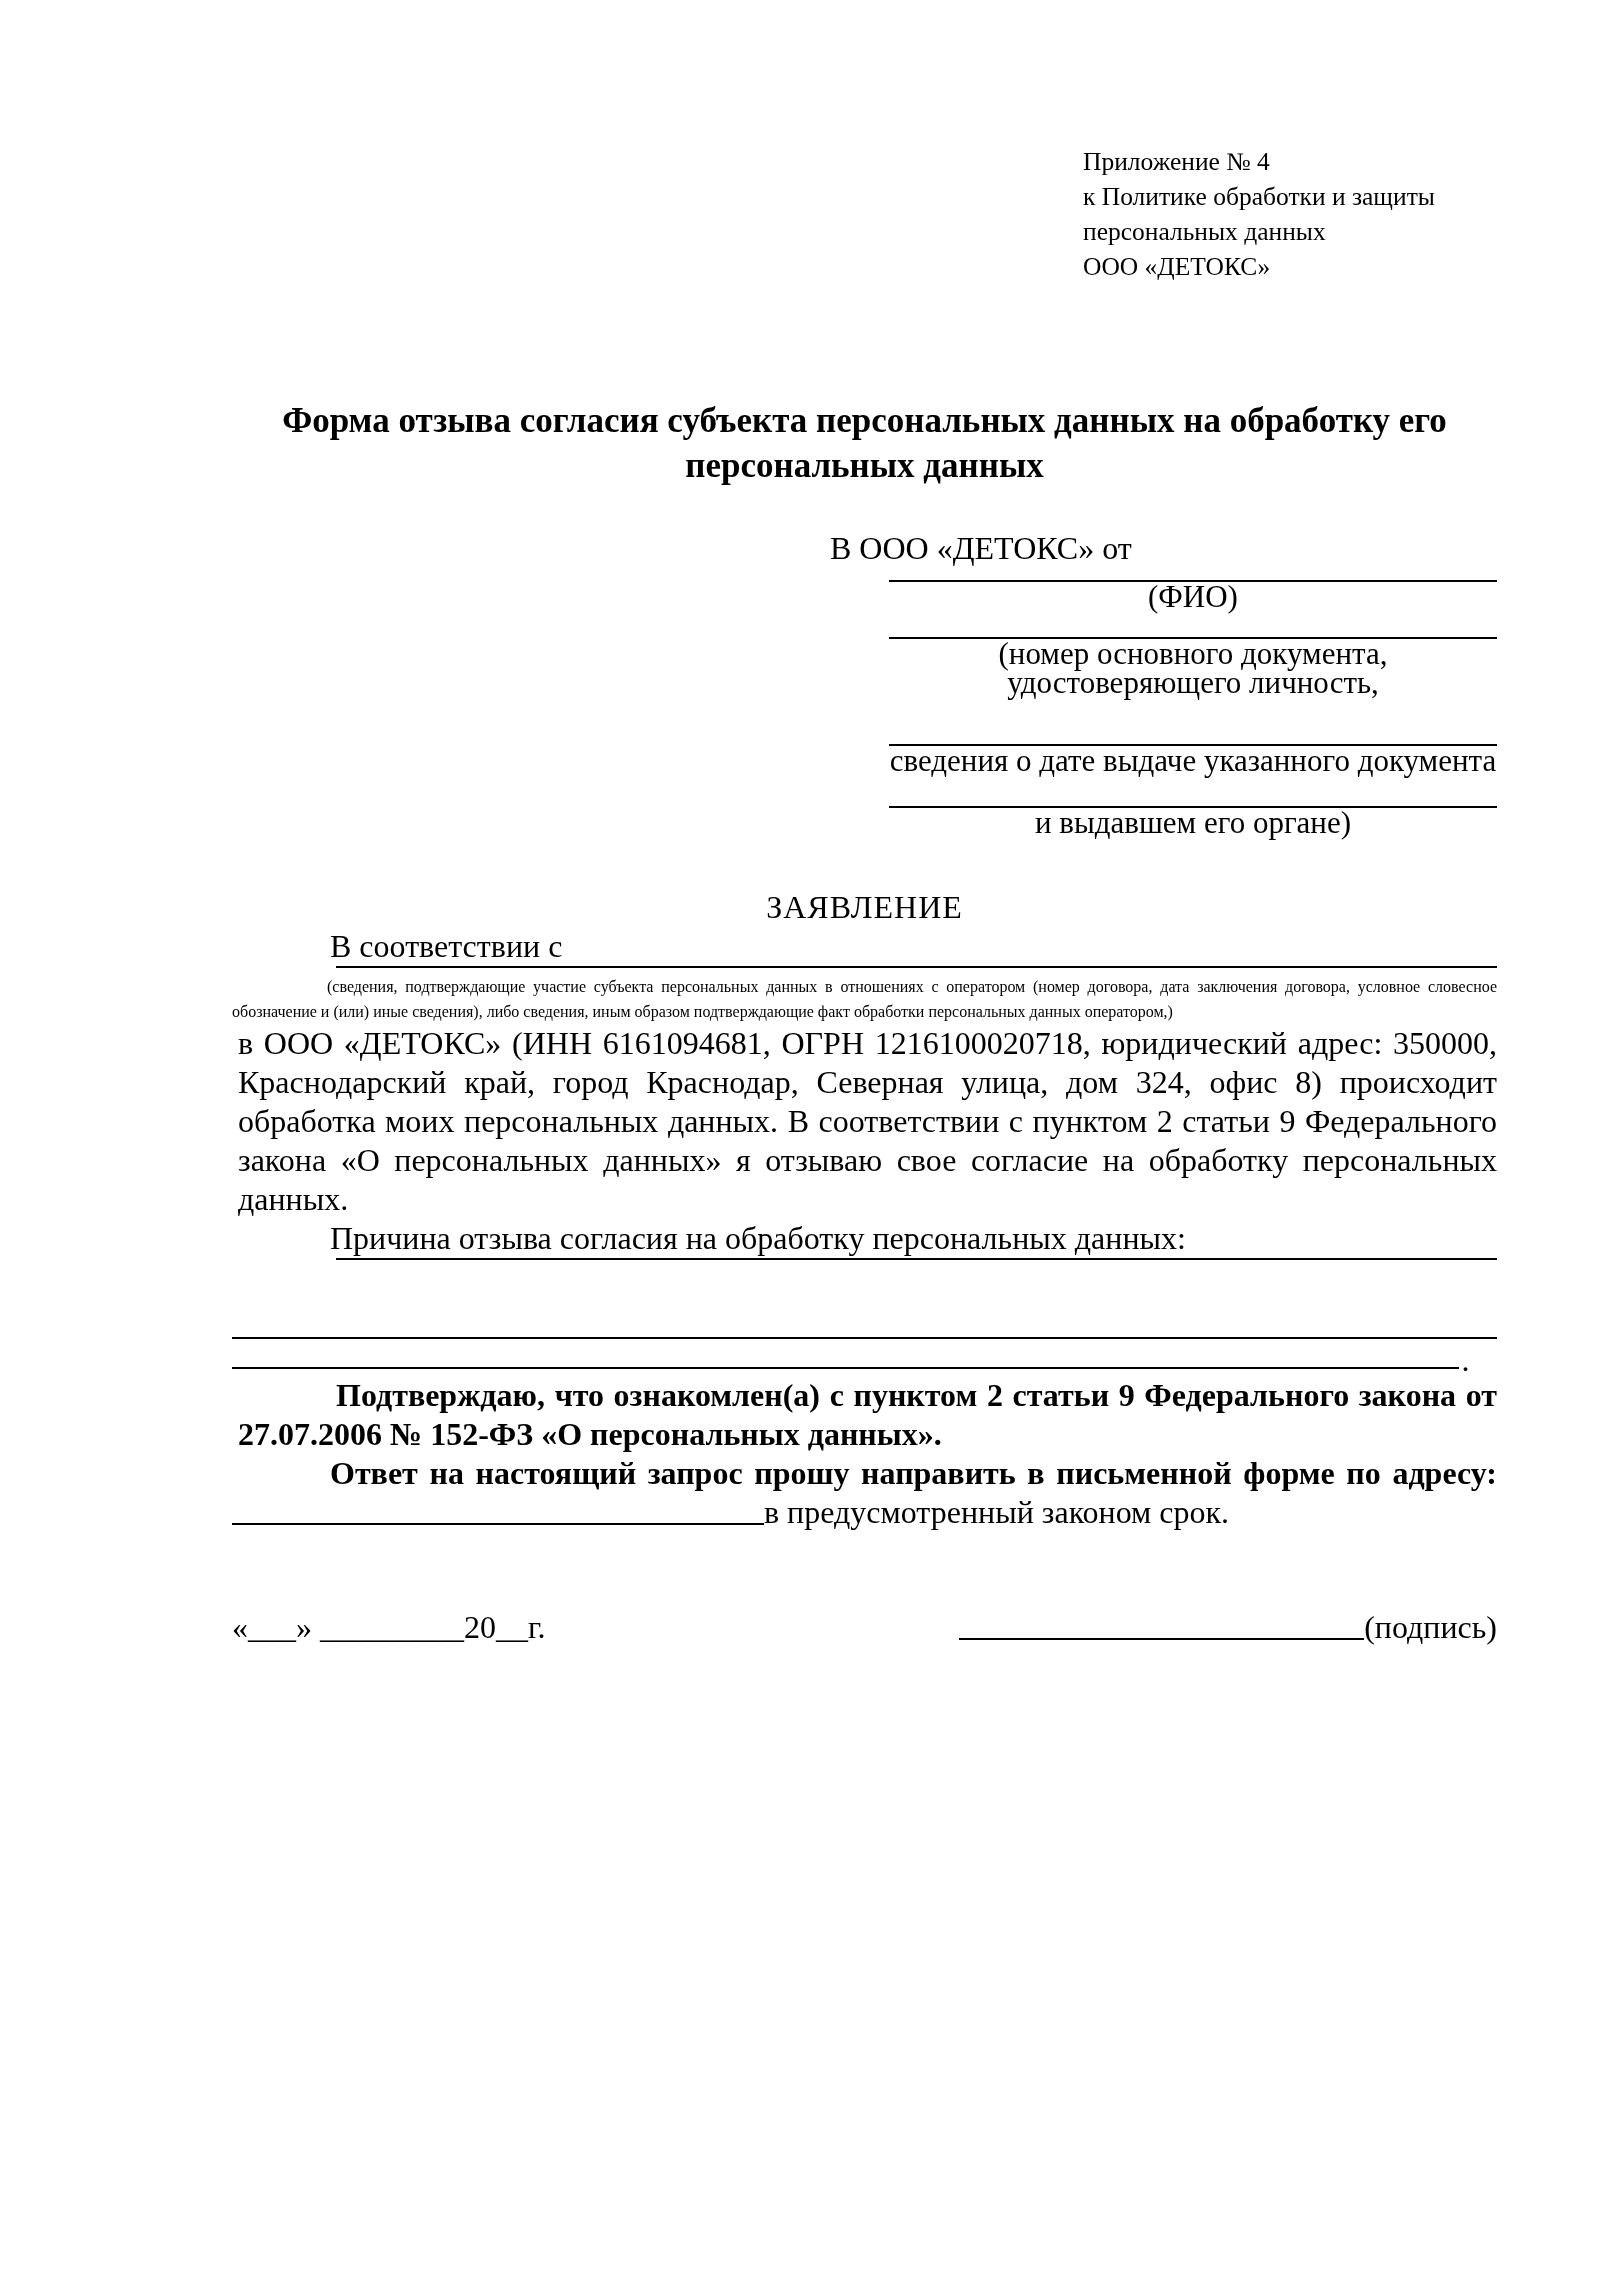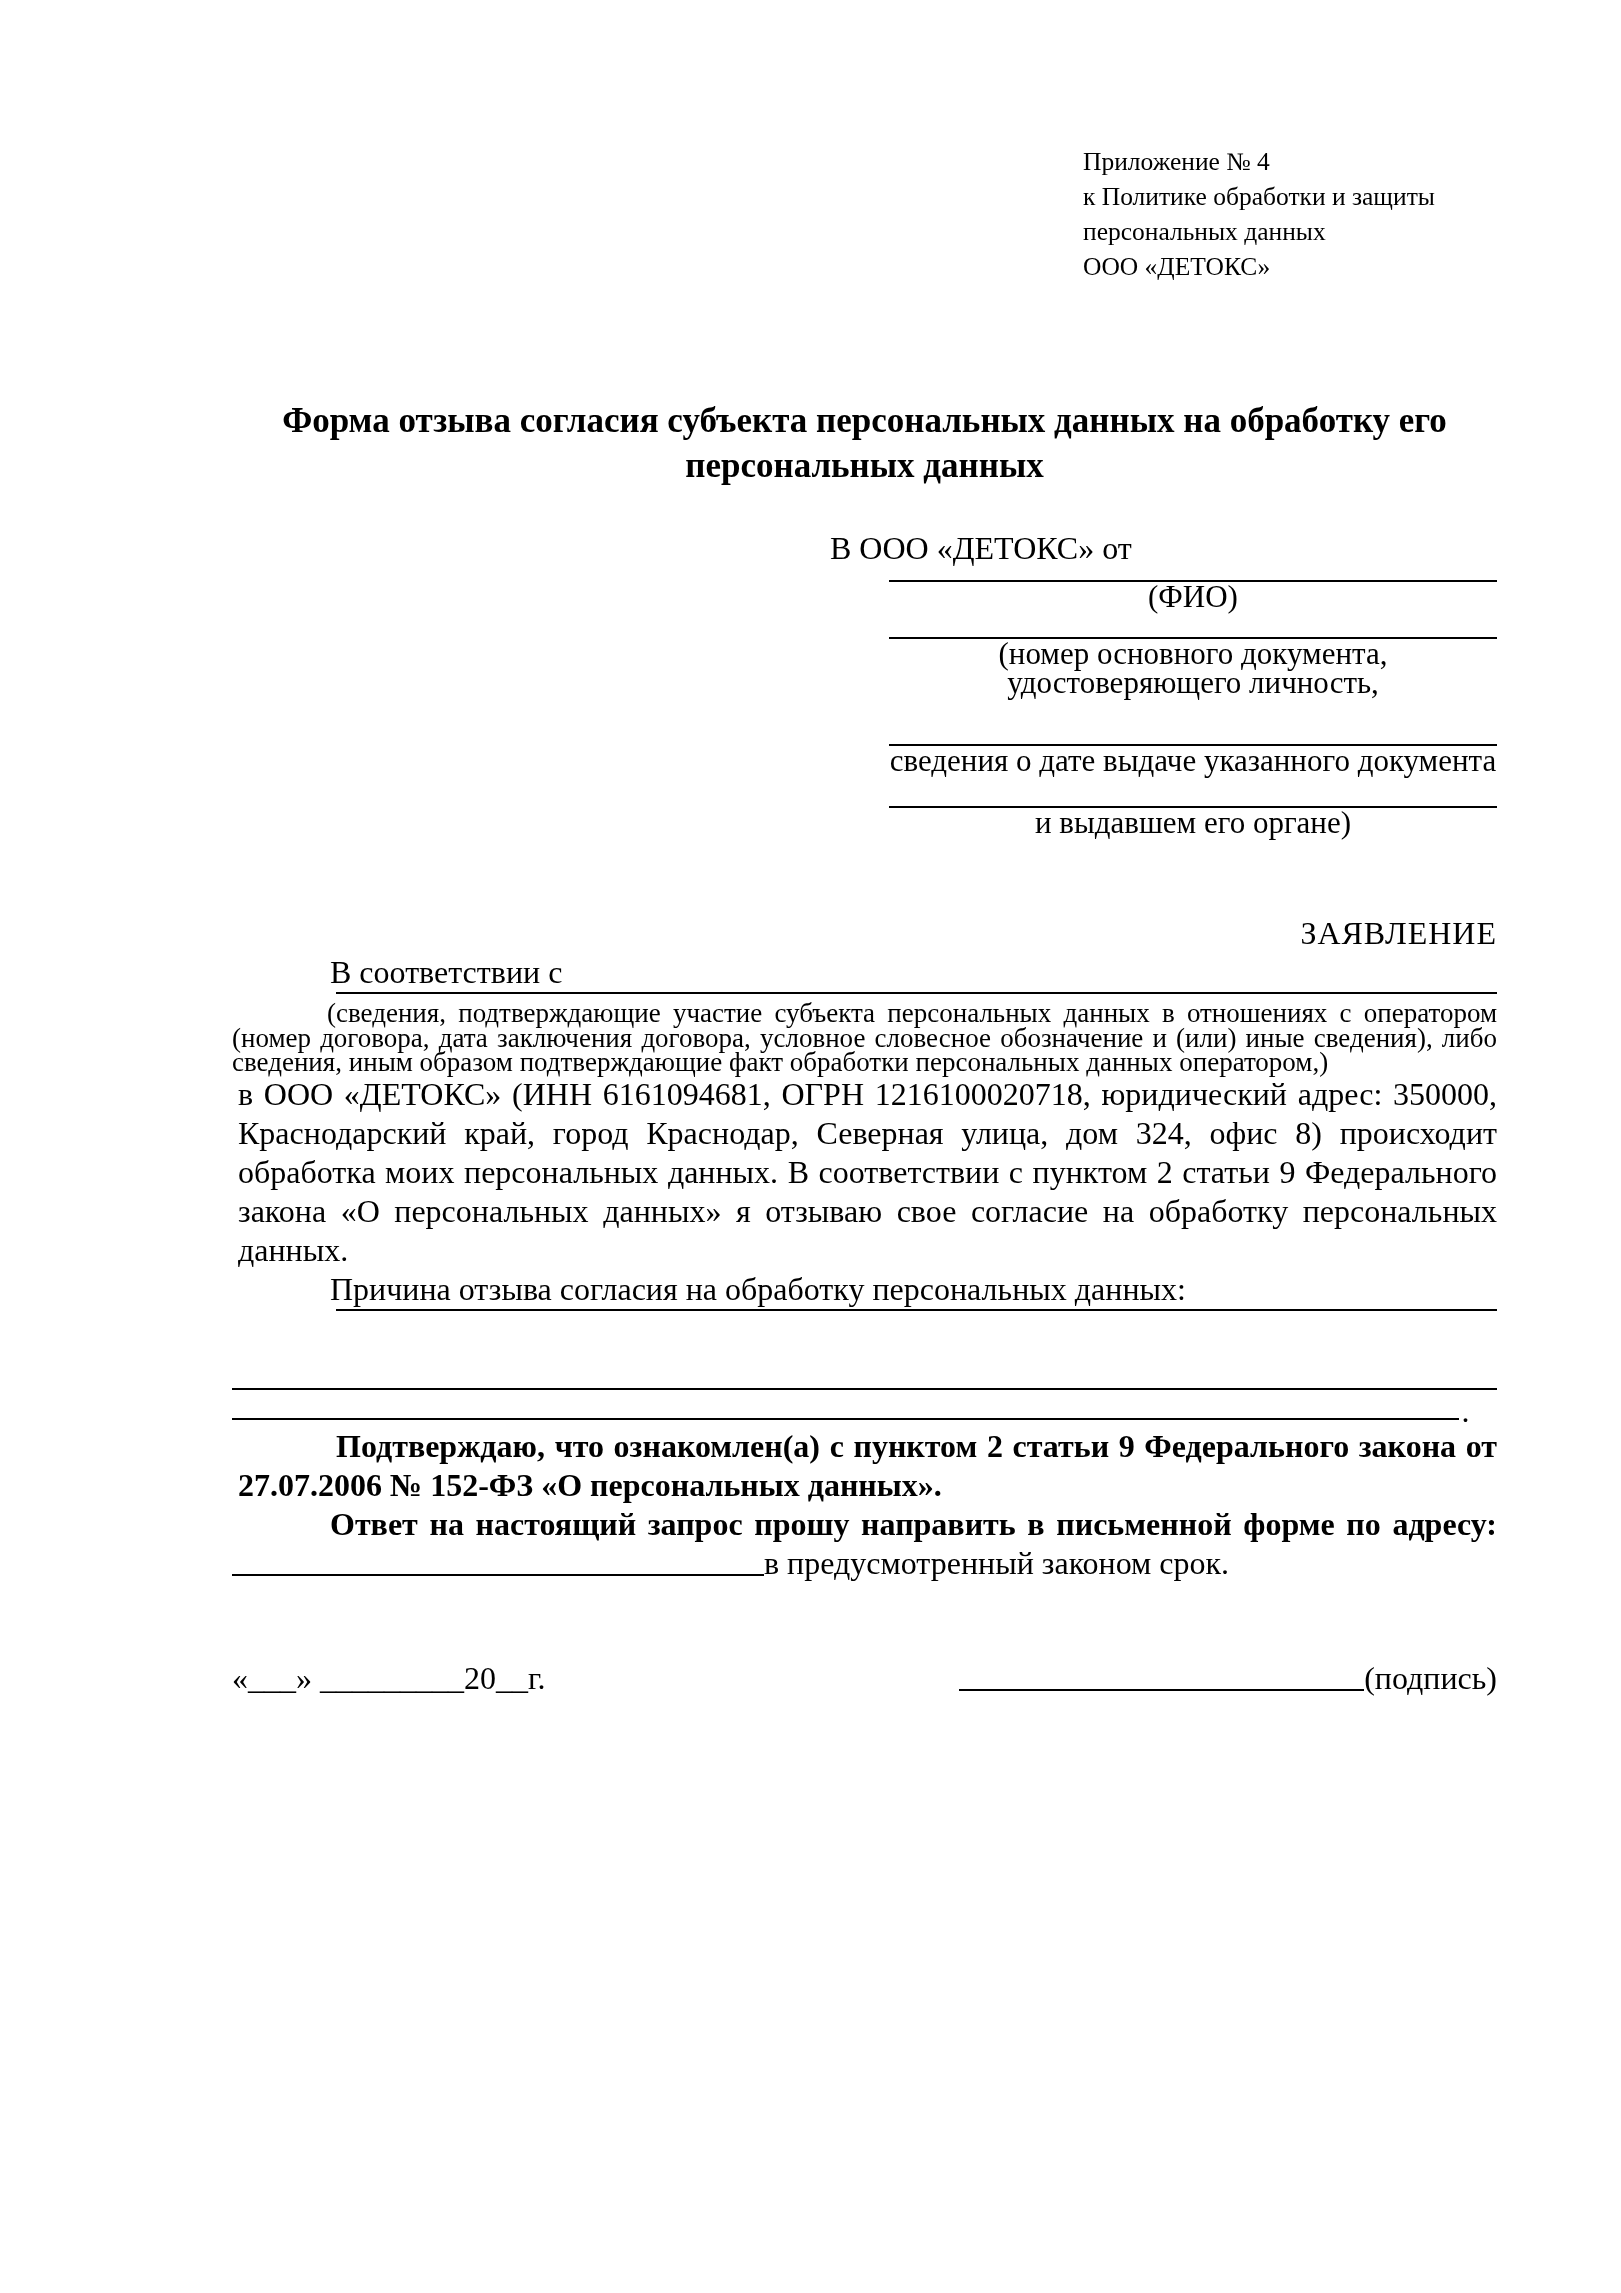--- a/index.html
+++ b/index.html
@@ -17,25 +17,25 @@
     overflow: hidden;
     border-radius: 12px;
   }
   .appendix { margin: 144px 0 0 851px; font-size: 25.5px; line-height: 35px; }
   .title { margin: 114px auto 12px auto; max-width: 1225px; text-align: center; font-weight: 700; font-size: 35px; line-height: 45px; }
   .addressee-to { margin: 41px 0 0 598px; }
   .fields { margin-left: 657px; width: 608px; }
   .f-line { border-bottom: 2.9px solid #000; }
   .h12 { height: 11.8px; } .h27 { height: 26.5px; } .h48 { height: 47px; } .h32 { height: 31px; }
   .f-cap { font-size: 31px; line-height: 29px; text-align: center; }
-  .statement-heading { margin-top: 77px; text-align: right; letter-spacing: 1px; }
+  .statement-heading { margin-top: 51px; text-align: center; letter-spacing: 1px; }
   .flexrow { display: flex; flex-direction: column; }
   .ind-pad { padding-left: 98px; }
   .fill { flex: 1 1 auto; border-bottom: 2.9px solid #000; margin: 0 0 6.9px 5.9px; }
-  .smallprint { font-size: 27px; line-height: 24.5px; text-align: justify; text-indent: 95px; }
+  .smallprint { font-size: 16px; line-height: 24.5px; text-align: justify; text-indent: 95px; }
   .para { text-align: justify; margin-left: 6px; }
   .para-ind { text-indent: 98px; font-weight: bold; }
   .last-justify { text-align: justify; text-align-last: justify; }
   .spacer36 { height: 35px; }
   .rule-row1 { height: 35px; border-bottom: 2.9px solid #000; }
   .rule-row2 { display: flex; height: 37px; margin-right: 27.4px; }
   .rule-row2 .rule { flex: 1 1 auto; border-bottom: 2.9px solid #000; margin-bottom: 6.9px; }
   .rule-row2 .period { align-self: flex-end; line-height: 32px; padding-left: 2.9px; }
   .reply-line2 { display: flex; }
   .blank-address { width: 532px; border-bottom: 2.9px solid #000; margin-bottom: 6.9px; }

